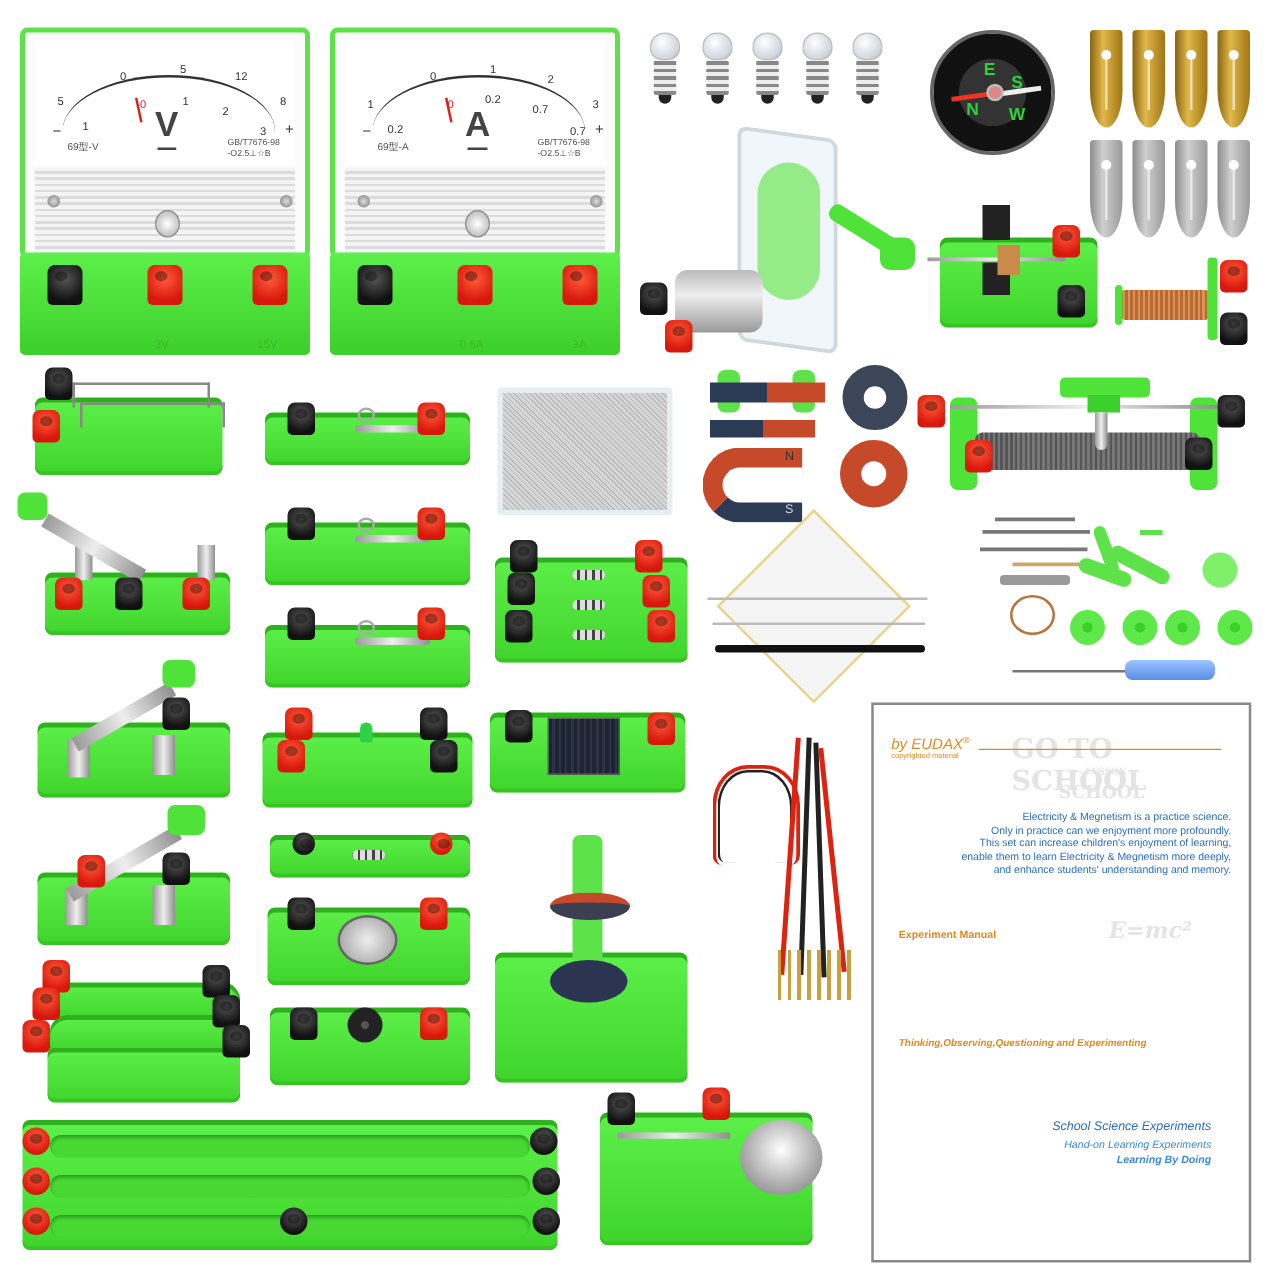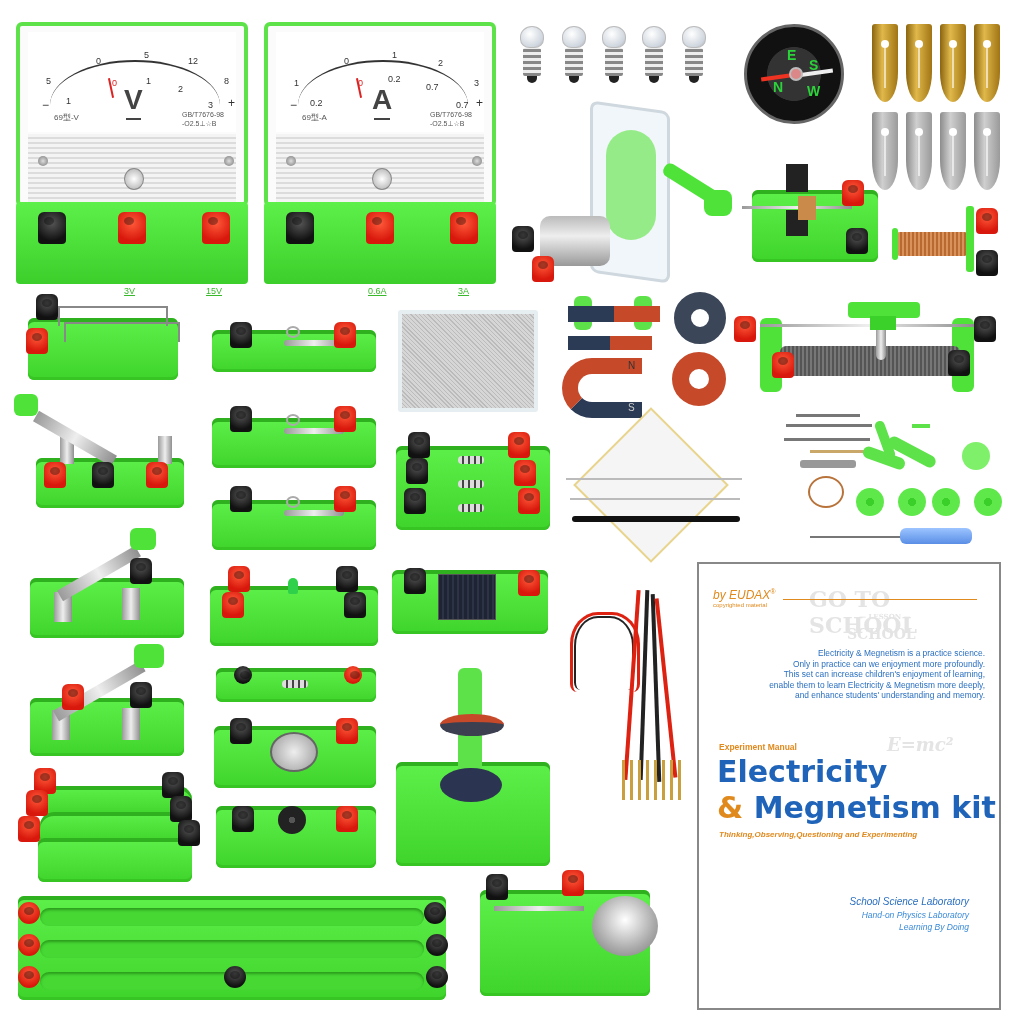--- a/index.html
+++ b/index.html
@@ -21,21 +21,21 @@
   .meter .scale-top, .meter .scale-bot { position: absolute; font-size: 9px; color: #333; }
   .meter .unit { position: absolute; left: 96px; top: 52px; font-size: 28px; font-weight: bold; color: #444; }
   .meter .unit::after { content: ""; position: absolute; left: 2px; right: 2px; bottom: -4px; height: 2px; background: #444; }
   .meter .needle { position: absolute; left: 82px; top: 46px; width: 2px; height: 20px; background: #d22; transform: rotate(-12deg); }
   .meter .model { position: absolute; left: 26px; top: 80px; font-size: 8px; color: #555; }
   .meter .std { position: absolute; right: 12px; top: 78px; font-size: 7px; color: #555; text-align: left; line-height: 9px; }
   .meter .glass { position: absolute; left: 8px; top: 108px; width: 208px; height: 68px; background: repeating-linear-gradient(0deg, #f4f4f4 0 3px, #dcdcdc 3px 5px); }
   .meter .knob { position: absolute; left: 104px; top: 142px; width: 20px; height: 22px; border-radius: 50%; background: radial-gradient(circle, #fff, #aaa); border: 1px solid #888; }
   .meter .screw { position: absolute; top: 130px; width: 10px; height: 10px; border-radius: 50%; background: radial-gradient(#ddd, #777); }
   .meter .base { position: absolute; left: 0; top: 180px; width: 232px; height: 82px; border-radius: 4px; background: linear-gradient(#5ef04a, #3cce2a); }
-  .meter .term-label { position: absolute; top: 264px; font-size: 9px; color: #38b82a; text-decoration: underline; }
+  .meter .term-label { position: absolute; top: 248px; font-size: 9px; color: #38b82a; }
 
   
   .bulb { position: absolute; width: 28px; height: 58px; }
   .bulb .glass { position: absolute; left: 2px; top: 0; width: 24px; height: 22px; border-radius: 50% 50% 40% 40%; background: radial-gradient(circle at 40% 35%, #fff, #cfd6de 70%, #aab 100%); border: 1px solid #bbb; }
   .bulb .base { position: absolute; left: 5px; top: 22px; width: 18px; height: 28px; background: repeating-linear-gradient(0deg, #888 0 3px, #eee 3px 6px); border-radius: 2px; }
   .bulb .tip { position: absolute; left: 9px; top: 50px; width: 10px; height: 7px; background: #222; border-radius: 0 0 5px 5px; }
 
   
   .compass { position: absolute; left: 744px; top: 24px; width: 100px; height: 100px; border-radius: 50%; background: radial-gradient(circle, #333 0 40%, #111 41% 100%); border: 3px solid #666; }
   .compass .needle-r { position: absolute; left: 14px; top: 48px; width: 36px; height: 4px; background: #e32; transform: rotate(-8deg); }
@@ -57,21 +57,21 @@
   .manual .copyright { position: absolute; left: 14px; top: 38px; font-size: 6px; color: #e08a1e; }
   .manual .rule { position: absolute; left: 84px; top: 35px; width: 194px; height: 1px; background: #e08a1e; }
   .manual .intro { position: absolute; right: 14px; top: 84px; width: 270px; font-size: 8.4px; line-height: 10.6px; color: #2a6fc0; text-align: right; }
   .manual .sub { position: absolute; left: 20px; top: 178px; font-size: 8.5px; color: #e08a1e; font-weight: bold; }
   .manual .title1 { position: absolute; left: 18px; top: 190px; font-size: 30px; font-weight: bold; color: #1f64b8; letter-spacing: 0px; font-family: "DejaVu Sans", sans-serif; }
   .manual .title2 { position: absolute; left: 18px; top: 226px; font-size: 30px; font-weight: bold; color: #1f64b8; font-family: "DejaVu Sans", sans-serif; white-space: nowrap; }
   .manual .amp { color: #e08a1e; }
   .manual .tagline { position: absolute; left: 20px; top: 266px; font-size: 8px; font-style: italic; font-weight: bold; color: #e08a1e; }
   .manual .lab1 { position: absolute; right: 30px; top: 332px; font-size: 10px; font-style: italic; color: #2a6fc0; }
   .manual .lab2 { position: absolute; right: 30px; top: 346px; font-size: 8.5px; font-style: italic; color: #3a8ad8; }
-  .manual .lab3 { position: absolute; right: 30px; top: 358px; font-size: 8.5px; font-style: italic; color: #3a8ad8; }
+  .manual .lab3 { position: absolute; right: 30px; top: 358px; font-size: 8.5px; font-style: italic; color: #3a8ad8; font-weight: bold; }
   .manual .wm { position: absolute; color: #e4e4e4; font-family: "DejaVu Serif", serif; font-weight: bold; }
 
   
   .magnet-bar { position: absolute; height: 16px; background: linear-gradient(90deg, #2b3a55 50%, #c6492a 50%); }
   .ring { position: absolute; border-radius: 50%; }
   .wheel { position: absolute; width: 28px; height: 28px; border-radius: 50%; background: radial-gradient(circle, #3bcf2a 0 20%, #5fe84a 21%); }
   .rod { position: absolute; height: 3px; background: #777; }
 </style>
 </head>
 <body>
@@ -465,20 +465,18 @@
 
   <div class="intro">
     <div>Electricity &amp; Megnetism is a practice science.</div>
     <div>Only in practice can we enjoyment more profoundly.</div>
     <div>This set can increase children's enjoyment of learning,</div>
     <div>enable them to learn Electricity &amp; Megnetism more deeply,</div>
     <div>and enhance students' understanding and memory.</div>
   </div>
 
   <span class="sub">Experiment Manual</span>
-  <span class="title1">Electricity</span>
-  <span class="title2"><span class="amp">&amp;</span> <span>Megnetism kit</span></span>
   <span class="tagline">Thinking,Observing,Questioning and Experimenting</span>
 
-  <span class="lab1">School Science Laboratory</span>
-  <span class="lab2">Hand-on Physics Laboratory</span>
+  <span class="lab1">School Science Experiments</span>
+  <span class="lab2">Hand-on Learning Experiments</span>
   <span class="lab3">Learning By Doing</span>
 </div>
 
 </body></html>

